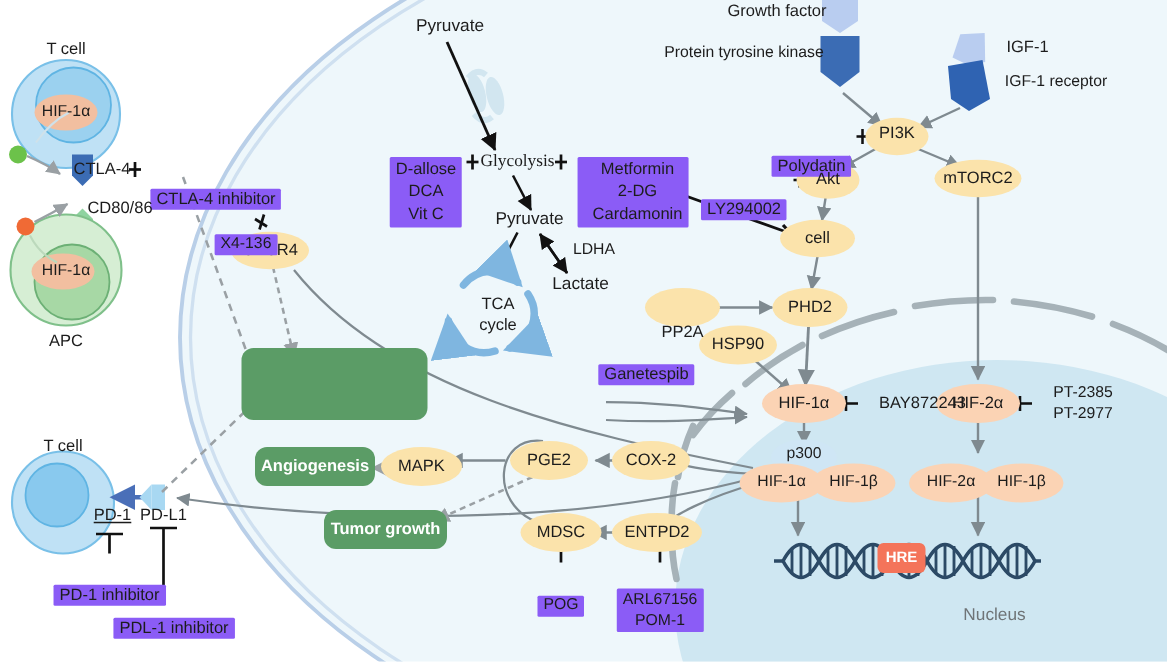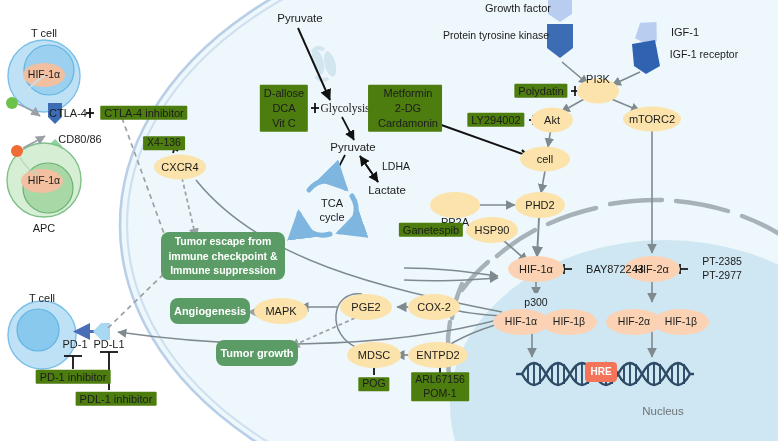--- a/index.html
+++ b/index.html
@@ -1,21 +1,21 @@
 <!DOCTYPE html>
 <html><head>
 <meta charset="utf-8">
 <style>
   html,body{margin:0;padding:0;background:#fff;}
   body{width:778px;height:441px;overflow:hidden;font-family:"Liberation Sans","DejaVu Sans",sans-serif;}
   #stage{position:relative;width:778px;height:441px;background:#ffffff;}
   #stage svg.layer{position:absolute;left:0;top:0;width:778px;height:441px;overflow:visible;}
   .nodeLbl{position:absolute;transform:translate(-50%,-50%);white-space:nowrap;text-align:center;line-height:1.12;}
   
-  .chip{background:#4d7c0f;color:#1c1c1c;padding:1px 4px;border-radius:1px;}
+  .chip{background:#8b5cf6;color:#1c1c1c;padding:1px 4px;border-radius:1px;margin-top:20px;}
   
   .plain{color:#1c1c1c;background:transparent;}
   .t-white{color:#fff;}
   .nuc-lbl{color:#6f7477;}
 </style>
 </head>
 <body>
 
 <div id="stage">
 
@@ -305,50 +305,50 @@
 
   <div class="nodeLbl plain" style="left:44px;top:33px;font-size:11px;">T cell</div>
   <div class="nodeLbl plain" style="left:44px;top:75px;font-size:10.5px;">HIF-1α</div>
   <div class="nodeLbl plain" style="left:44px;top:181px;font-size:10.5px;">HIF-1α</div>
   <div class="nodeLbl plain" style="left:44px;top:228px;font-size:11px;">APC</div>
   <div class="nodeLbl plain" style="left:42px;top:298px;font-size:11px;">T cell</div>
 
   <div class="nodeLbl plain" style="left:68px;top:113px;font-size:11px;">CTLA-4</div>
   <div class="nodeLbl chip" style="left:144px;top:113px;font-size:11px;">CTLA-4 inhibitor</div>
   <div class="nodeLbl plain" style="left:80px;top:139px;font-size:11px;">CD80/86</div>
-  <div class="nodeLbl plain" style="left:75px;top:344px;font-size:11px;">PD-1</div>
+  <div class="nodeLbl plain" style="left:75px;top:344px;font-size:11px;text-decoration:underline;">PD-1</div>
   <div class="nodeLbl plain" style="left:109px;top:344px;font-size:11px;">PD-L1</div>
   <div class="nodeLbl chip" style="left:73px;top:377px;font-size:11px;">PD-1 inhibitor</div>
   <div class="nodeLbl chip" style="left:116px;top:399px;font-size:11px;">PDL-1 inhibitor</div>
 
   <div class="nodeLbl plain" style="left:300px;top:18px;font-size:11.5px;">Pyruvate</div>
   <div class="nodeLbl plain" style="left:345px;top:108px;font-size:11.5px;font-family:Liberation Serif, serif;">Glycolysis</div>
   <div class="nodeLbl chip" style="left:284px;top:108px;font-size:11px;line-height:1.35;">
     <span>D-allose</span><br>
     <span>DCA</span><br>
     <span>Vit C</span>
   </div>
-  <div class="nodeLbl chip" style="left:405px;top:108px;font-size:11px;line-height:1.35;padding-left:10px;">
+  <div class="nodeLbl chip" style="left:422px;top:108px;font-size:11px;line-height:1.35;padding-left:10px;">
     <span>Metformin</span><br>
     <span>2-DG</span><br>
     <span>Cardamonin</span>
   </div>
   <div class="nodeLbl plain" style="left:353px;top:147px;font-size:11.5px;">Pyruvate</div>
   <div class="nodeLbl plain" style="left:387px;top:190px;font-size:11.5px;">Lactate</div>
   <div class="nodeLbl plain" style="left:396px;top:167px;font-size:10.5px;">LDHA</div>
   <div class="nodeLbl plain" style="left:332px;top:211px;font-size:11px;line-height:1.25;">
     <span>TCA</span><br>
     <span>cycle</span>
   </div>
 
   <div class="nodeLbl plain" style="left:518px;top:8px;font-size:11px;">Growth factor</div>
   <div class="nodeLbl plain" style="left:496px;top:36px;font-size:10.5px;">Protein tyrosine kinase</div>
   <div class="nodeLbl plain" style="left:685px;top:32px;font-size:11px;">IGF-1</div>
   <div class="nodeLbl plain" style="left:704px;top:55px;font-size:10.5px;">IGF-1 receptor</div>
-  <div class="nodeLbl plain" style="left:598px;top:79px;font-size:11px;">PI3K</div>
+  <div class="nodeLbl plain" style="left:598px;top:89px;font-size:11px;">PI3K</div>
   <div class="nodeLbl chip" style="left:541px;top:91px;font-size:11px;">Polydatin</div>
   <div class="nodeLbl plain" style="left:552px;top:120px;font-size:11px;">Akt</div>
   <div class="nodeLbl chip" style="left:496px;top:120px;font-size:11px;">LY294002</div>
   <div class="nodeLbl plain" style="left:545px;top:159px;font-size:11px;">cell</div>
   <div class="nodeLbl plain" style="left:652px;top:119px;font-size:11px;">mTORC2</div>
   <div class="nodeLbl plain" style="left:540px;top:205px;font-size:11px;">PHD2</div>
   <div class="nodeLbl plain" style="left:455px;top:222px;font-size:11px;text-align:right;">PP2A</div>
   <div class="nodeLbl plain" style="left:492px;top:230px;font-size:11px;">HSP90</div>
   <div class="nodeLbl chip" style="left:431px;top:230px;font-size:11px;">Ganetespib</div>
 
@@ -373,21 +373,16 @@
   <div class="nodeLbl plain" style="left:366px;top:307px;font-size:11px;">PGE2</div>
   <div class="nodeLbl plain" style="left:281px;top:311px;font-size:11px;">MAPK</div>
   <div class="nodeLbl plain" style="left:438px;top:355px;font-size:11px;">ENTPD2</div>
   <div class="nodeLbl chip" style="left:440px;top:387px;font-size:10.5px;line-height:1.3;">
     <span>ARL67156</span><br>
     <span>POM-1</span>
   </div>
   <div class="nodeLbl plain" style="left:374px;top:355px;font-size:11px;">MDSC</div>
   <div class="nodeLbl chip" style="left:374px;top:384px;font-size:10.5px;">POG</div>
 
-  <div class="nodeLbl t-white" style="left:223px;top:256px;font-size:10.5px;font-weight:bold;line-height:1.4;">
-    <span>Tumor escape from</span><br>
-    <span>immune checkpoint &amp;</span><br>
-    <span>Immune suppression</span>
-  </div>
   <div class="nodeLbl t-white" style="left:210px;top:311px;font-size:11px;font-weight:bold;">Angiogenesis</div>
   <div class="nodeLbl t-white" style="left:257px;top:353px;font-size:11px;font-weight:bold;">Tumor growth</div>
 
 </div>
 
 </body></html>

